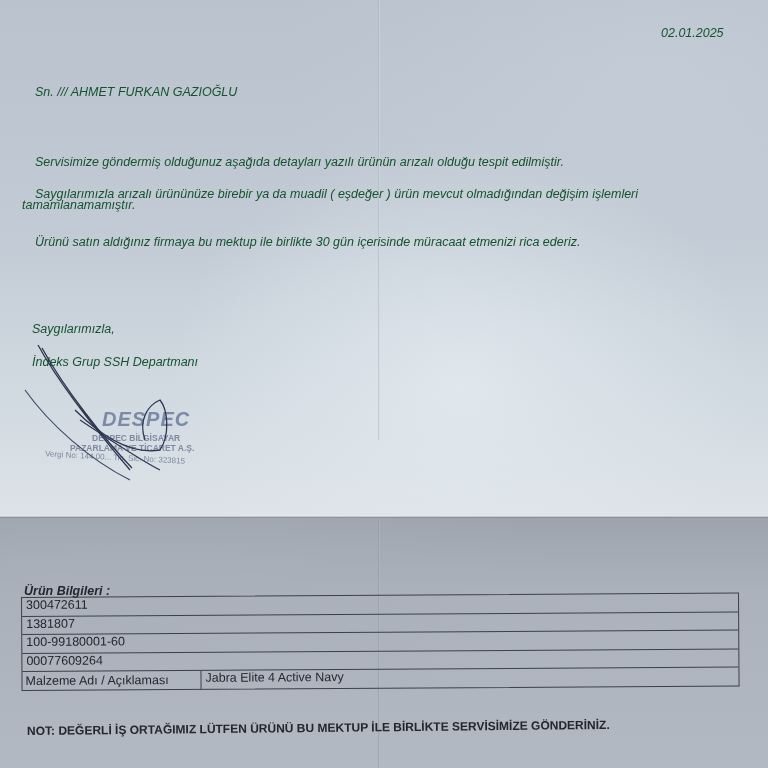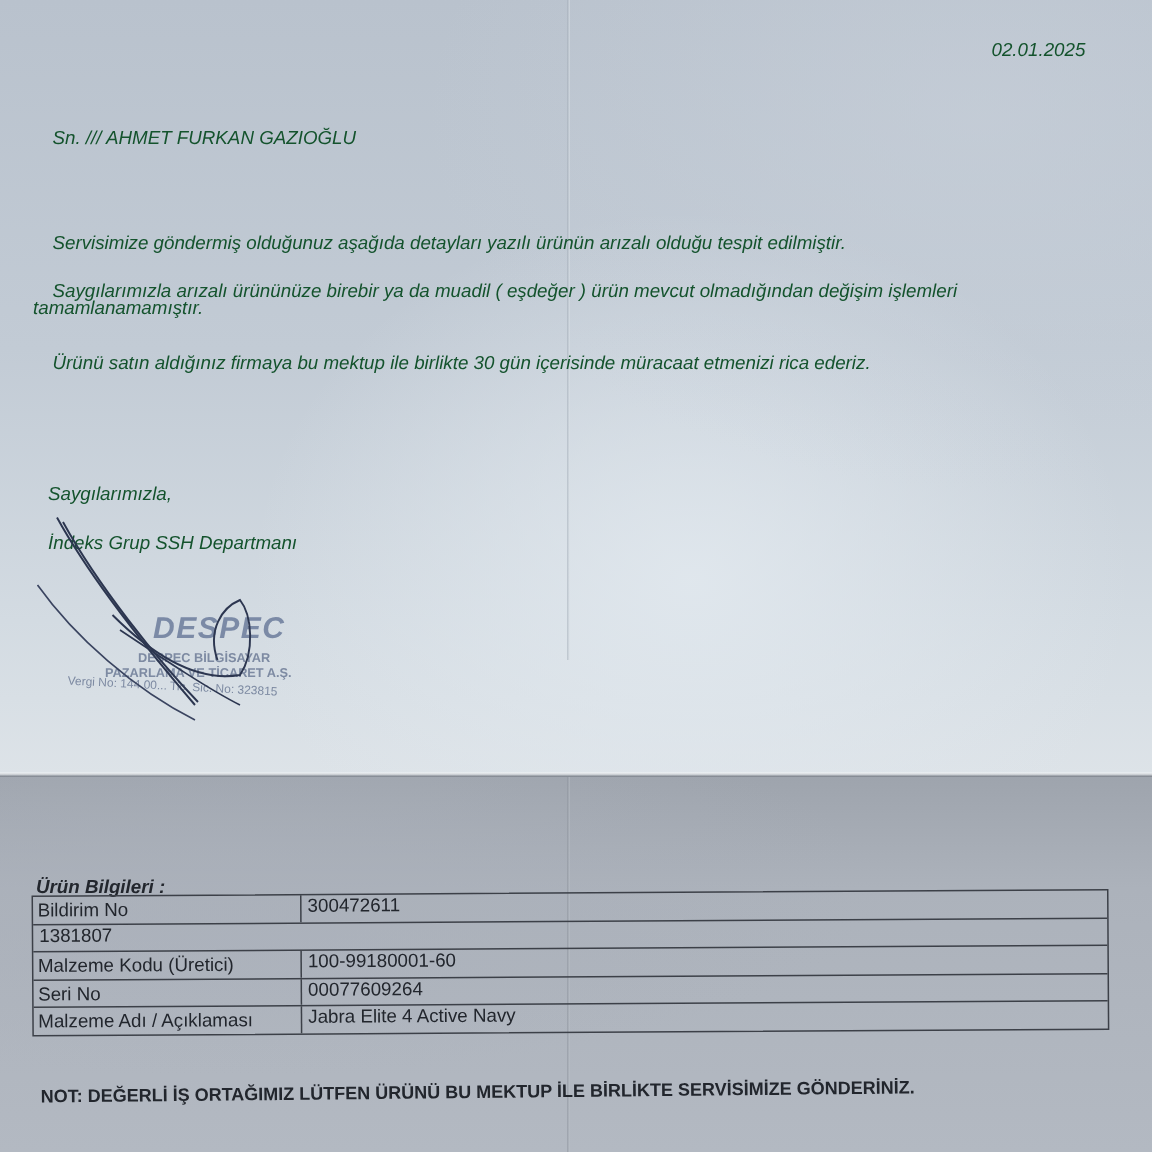--- a/index.html
+++ b/index.html
@@ -96,32 +96,29 @@
   <path d="M18 5 C40 45, 80 95, 110 130 M22 8 C45 50, 85 100, 112 128" stroke="#2c3650" stroke-width="1.3" fill="none"></path>
   <path d="M5 50 C30 85, 70 120, 110 140" stroke="#3a4460" stroke-width="1.1" fill="none"></path>
   <path d="M55 70 C80 95, 110 115, 140 110 C150 95, 148 70, 140 60 C128 65, 118 80, 125 100" stroke="#2c3650" stroke-width="1.3" fill="none"></path>
   <path d="M60 80 C90 100, 120 120, 140 130" stroke="#2c3650" stroke-width="1.1" fill="none"></path>
 </svg>
 
 <div class="section-title">Ürün Bilgileri :</div>
 
 <div class="table">
   <div class="row">
-    <div class="cell-label">Bildirim No</div>
     <div class="cell-value">300472611</div>
   </div>
   <div class="row">
     <div class="cell-value">1381807</div>
   </div>
   <div class="row">
-    <div class="cell-label">Malzeme Kodu (Üretici)</div>
     <div class="cell-value">100-99180001-60</div>
   </div>
   <div class="row">
-    <div class="cell-label">Seri No</div>
     <div class="cell-value">00077609264</div>
   </div>
   <div class="row">
     <div class="cell-label">Malzeme Adı / Açıklaması</div>
     <div class="cell-value">Jabra Elite 4 Active Navy</div>
   </div>
 </div>
 
 <div class="note">NOT: DEĞERLİ İŞ ORTAĞIMIZ LÜTFEN ÜRÜNÜ BU MEKTUP İLE BİRLİKTE SERVİSİMİZE GÖNDERİNİZ.</div>
 

